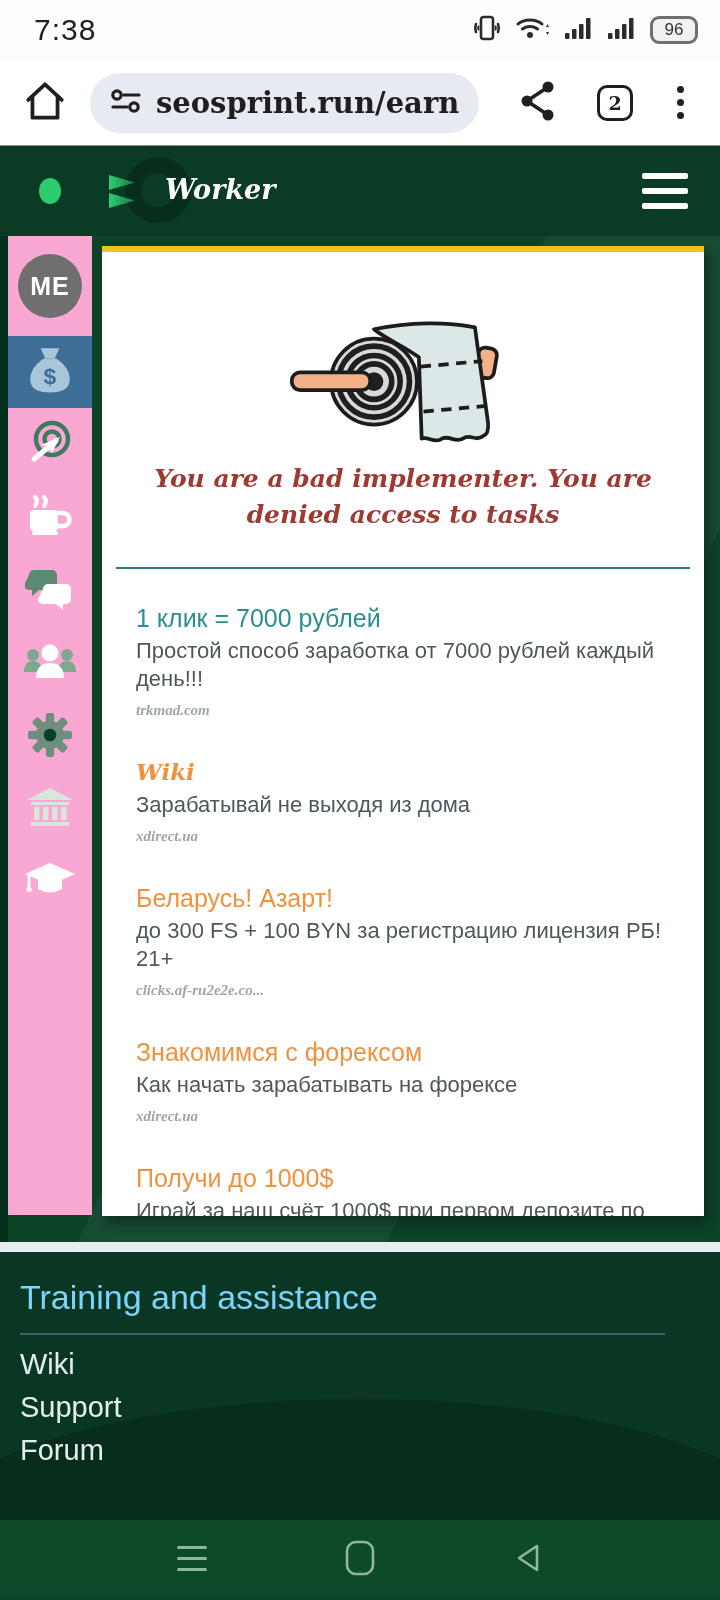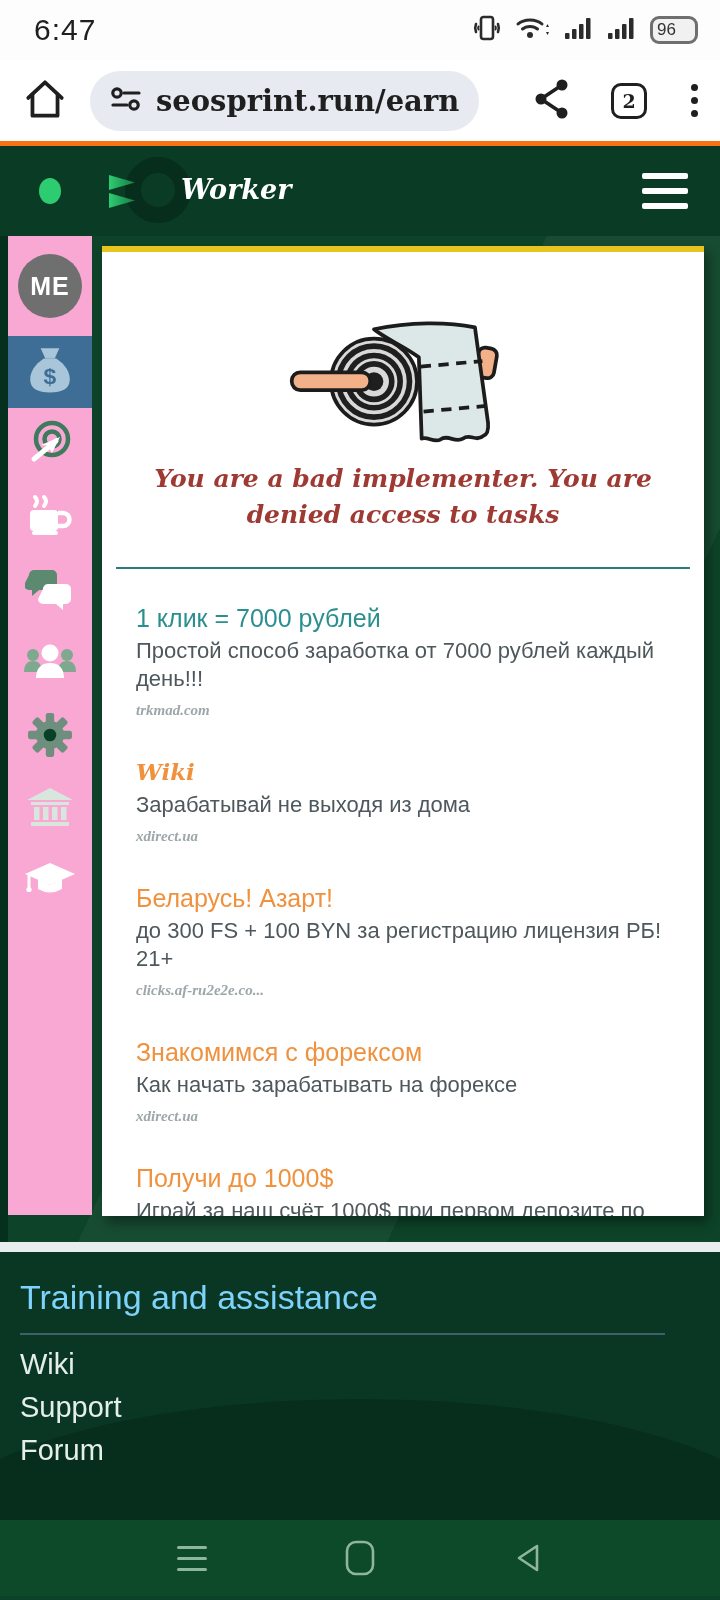--- a/index.html
+++ b/index.html
@@ -4,43 +4,43 @@
 <style>
   * { margin:0; padding:0; box-sizing:border-box; }
   html,body { width:720px; height:1600px; overflow:hidden; }
   body { font-family:"Liberation Sans", sans-serif; background:#0c412a; }
   .screen { width:720px; height:1600px; display:flex; flex-direction:column; position:relative; }
 
   
   .status-bar { height:60px; background:#fdfdfd; display:flex; align-items:center; justify-content:space-between; padding:0 22px 0 34px; }
   .sb-time { font-size:30px; color:#1f1f1f; letter-spacing:1px; }
   .sb-right { display:flex; align-items:center; gap:13px; }
-  .sb-batt { min-width:48px; height:28px; border:3px solid #6f6f6f; border-radius:9px; display:flex; align-items:center; justify-content:flex-start; font-size:17px; color:#333; padding:0 4px; background:#f1f1f1; }
-
-  
-  .toolbar { height:86px; background:#ffffff; display:flex; align-items:center; padding:0 18px 0 22px; border-bottom:5px solid #f97316; }
+  .sb-batt { min-width:48px; height:28px; border:3px solid #6f6f6f; border-radius:9px; display:flex; align-items:center; justify-content:center; font-size:17px; color:#333; padding:0 4px; background:#f1f1f1; }
+
+  
+  .toolbar { height:86px; background:#ffffff; display:flex; align-items:center; padding:0 32px 0 22px; border-bottom:1px solid #f97316; }
   .url-pill { flex:0 0 370px; height:60px; background:#e7eaf1; border-radius:30px; display:flex; align-items:center; gap:14px; padding:0 20px; margin-left:22px; }
   .url-text { font-family:"DejaVu Serif", serif; font-weight:700; font-size:29px; color:#1f1f1f; white-space:nowrap; }
   .tb-right { display:flex; align-items:center; margin-left:auto; gap:40px; }
   .tab-box { width:36px; height:36px; border:3.5px solid #1f1f1f; border-radius:10px; display:flex; align-items:center; justify-content:center; font-size:19px; font-weight:700; color:#1f1f1f; font-family:"DejaVu Serif", serif; }
   .kebab { display:flex; flex-direction:column; gap:6px; padding:4px; }
   .kebab i { width:7px; height:7px; border-radius:50%; background:#1f1f1f; }
 
   
   .site-header { height:90px; background:#0a3b25; display:flex; align-items:center; padding:0 30px 0 15px; position:relative; }
   .logo { width:70px; height:70px; position:relative; flex:0 0 auto; }
   .logo-ring { width:70px; height:70px; border-radius:50%;
     background:conic-gradient(from 0deg, transparent 0 1.5%, #ffffff 1.5% 33%, transparent 33% 35.5%, #2ecc71 35.5% 64.5%, transparent 64.5% 67%, #ffffff 67% 98.5%, transparent 98.5%); }
   .logo-hole { position:absolute; left:16px; top:16px; width:38px; height:38px; border-radius:50%; background:#0a3b25; }
   .logo-dot { position:absolute; left:24px; top:22px; width:22px; height:26px; border-radius:50%; background:#2ecc71; }
   .brandmark { position:relative; width:190px; height:78px; margin-left:18px; }
   .c-ring { position:absolute; left:22px; top:5px; width:66px; height:66px; border-radius:50%; border:16px solid rgba(5,34,22,.55); }
   .c-wedge { position:absolute; left:6px; width:26px; height:15px; background:linear-gradient(90deg,#2ecc71,#177a45); clip-path:polygon(0 0,100% 50%,0 100%); }
   .c-wedge.w1 { top:23px; } .c-wedge.w2 { top:41px; }
-  .brand-text { position:absolute; left:78px; top:22px; color:#ffffff; font-family:"DejaVu Serif", serif; font-style:italic; font-weight:700; font-size:27px; }
+  .brand-text { position:absolute; left:62px; top:22px; color:#ffffff; font-family:"DejaVu Serif", serif; font-style:italic; font-weight:700; font-size:27px; }
   .header-burger { margin-left:auto; display:flex; flex-direction:column; gap:9px; padding:6px 2px; }
   .header-burger i { width:46px; height:6px; background:#ffffff; border-radius:2px; }
 
   
   .content { height:1006px; position:relative; background:#0d4329; }
   .content::before { content:""; position:absolute; inset:0;
     background:linear-gradient(115deg, transparent 0 46%, rgba(255,255,255,.045) 46% 72%, transparent 72%); pointer-events:none; }
   .edge-strip { position:absolute; left:0; top:0; width:8px; height:100%; background:#06301e; }
 
   .sidebar { position:absolute; left:8px; top:0; width:84px; height:979px; background:#f9a8d4; display:flex; flex-direction:column; align-items:center; }
@@ -78,21 +78,21 @@
   .nav-btn { width:36px; height:36px; display:flex; align-items:center; justify-content:center; }
   .recents-icon { display:flex; flex-direction:column; gap:8px; }
   .recents-icon i { width:30px; height:3px; background:#8fb69c; border-radius:2px; }
 </style>
 </head>
 <body>
 
 <div class="screen">
 
   <div class="status-bar">
-    <span class="sb-time">6:47</span>
+    <span class="sb-time">7:38</span>
     <span class="sb-right">
       <span>
         <svg width="30" height="30" viewBox="0 0 30 30" fill="none" stroke="#2b2b2b" stroke-width="2.6" stroke-linecap="round">
           <rect x="9" y="4" width="12" height="22" rx="2.5"></rect>
           <path d="M4 11 q-1.6 4 0 8 M26 11 q1.6 4 0 8"></path>
           <path d="M6.5 13.5 q-0.8 1.5 0 3 M23.5 13.5 q0.8 1.5 0 3" stroke-width="2"></path>
         </svg>
       </span>
       <span>
         <svg width="36" height="30" viewBox="0 0 36 30" fill="none">

